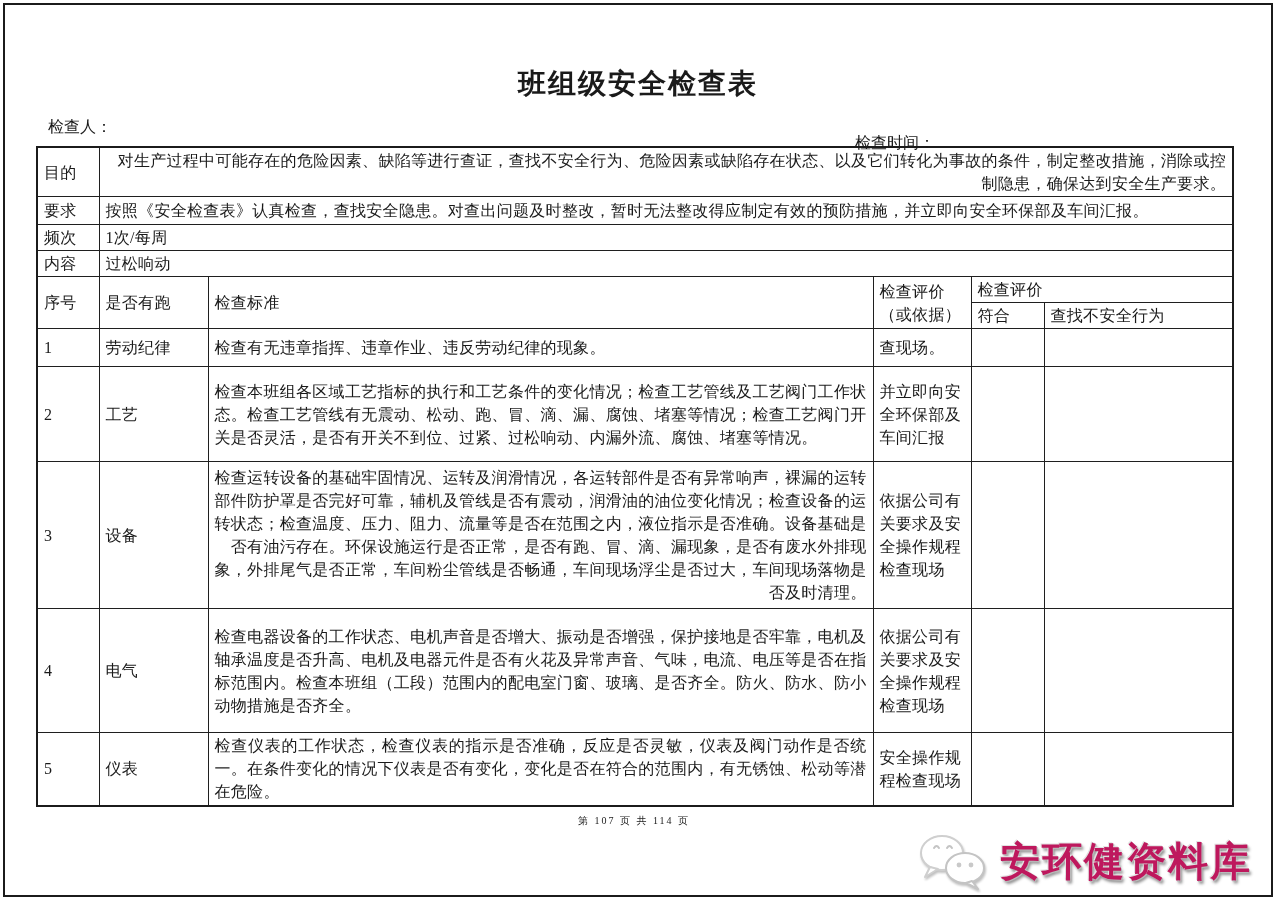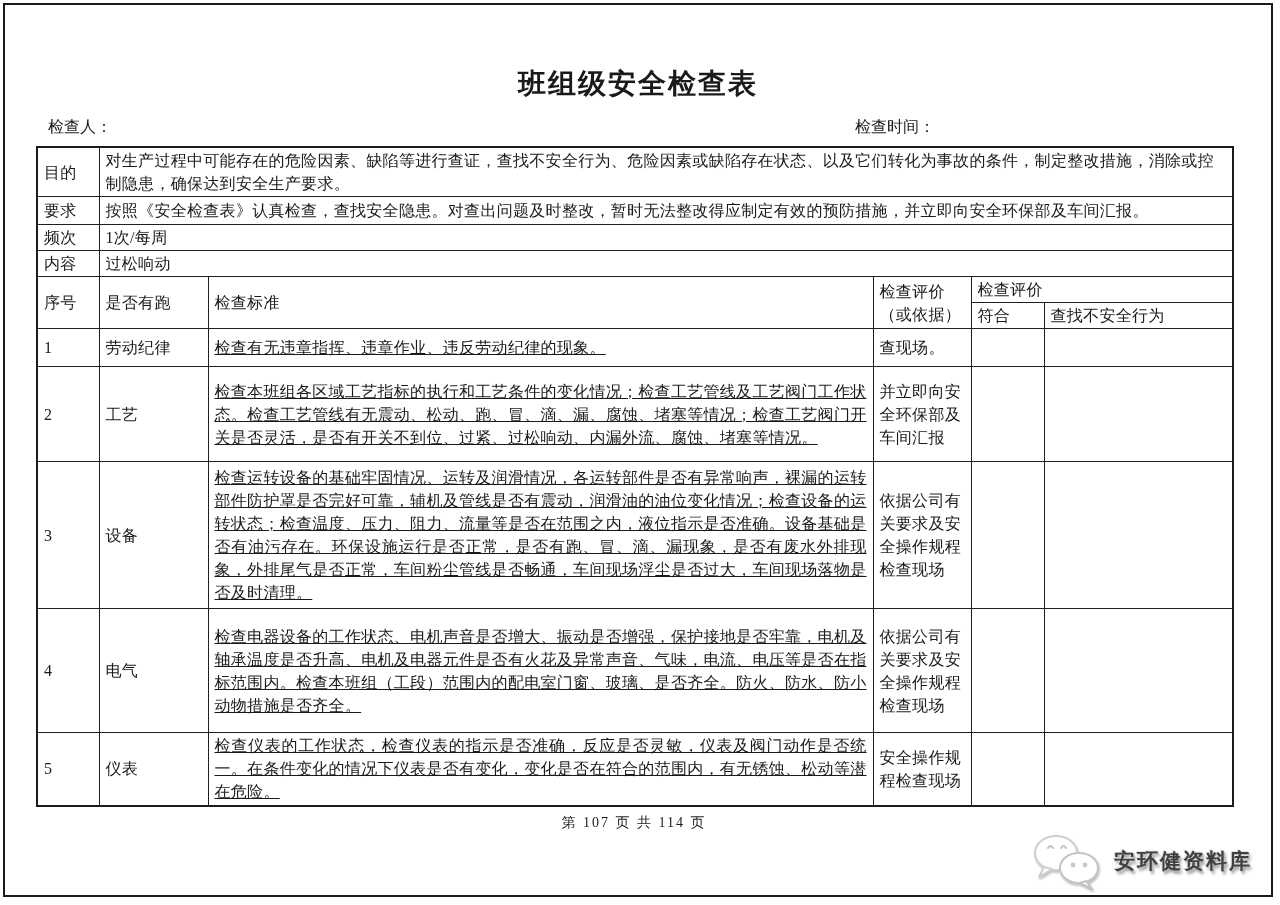--- a/index.html
+++ b/index.html
@@ -25,21 +25,21 @@
     font-weight: bold;
     letter-spacing: 2px;
   }
   .inspector-row {
     position: relative;
     height: 22px;
     margin-top: 14px;
     font-size: 16px;
   }
   .inspector-label { position: absolute; left: 43px; top: 0; }
-  .time-label { position: absolute; left: 850px; top: 0; text-align: center; }
+  .time-label { position: absolute; left: 850px; top: 16px; text-align: center; }
   table.sheet {
     margin-left: 31px;
     margin-top: 7px;
     width: 1196px;
     border-collapse: collapse;
     table-layout: fixed;
     border: 2px solid #1b1b1b;
   }
   table.sheet td, table.sheet th {
     border: 1px solid #1f1f1f;
@@ -47,46 +47,46 @@
     font-weight: normal;
     line-height: 23px;
     padding: 1px 6px;
     vertical-align: middle;
     box-sizing: border-box;
     overflow: hidden;
     letter-spacing: 0.3px;
   }
   .cell-center { text-align: left; }
   .cell-left   { text-align: left; padding-left: 10px; }
-  .cell-just   { text-align: justify; padding-left: 8px; padding-right: 8px; text-decoration: underline; }
-  .tight { line-height: 21px; }
+  .cell-just   { text-align: justify; padding-left: 8px; padding-right: 8px; }
+  .tight { line-height: 21px; text-align: right; }
   .loose { line-height: 24px; }
   .footer-line {
     margin-left: 31px;
     width: 1196px;
     text-align: center;
-    font-size: 14px;
+    font-size: 10px;
     margin-top: 7px;
     letter-spacing: 2px;
   }
   .watermark {
     position: absolute;
     right: 28px; bottom: 14px;
     display: flex;
     align-items: center;
     gap: 10px;
     background: #ffffff;
     padding-left: 6px;
     z-index: 5;
   }
   .watermark-text {
-    font-size: 21px;
+    font-size: 40px;
     font-weight: bold;
     letter-spacing: 2px;
-    color: #404040;
+    color: #be185d;
     text-shadow: -1px -1px 0 #e2e2e2, 1px 1px 0 #b9b9b9, 2px 3px 3px #8f8f8f;
     white-space: nowrap;
   }
   .wm-icon svg { display: block; filter: drop-shadow(1px 2px 1px #c0c0c0); }
 </style>
 </head>
 <body>
 
 <div class="page">
 

